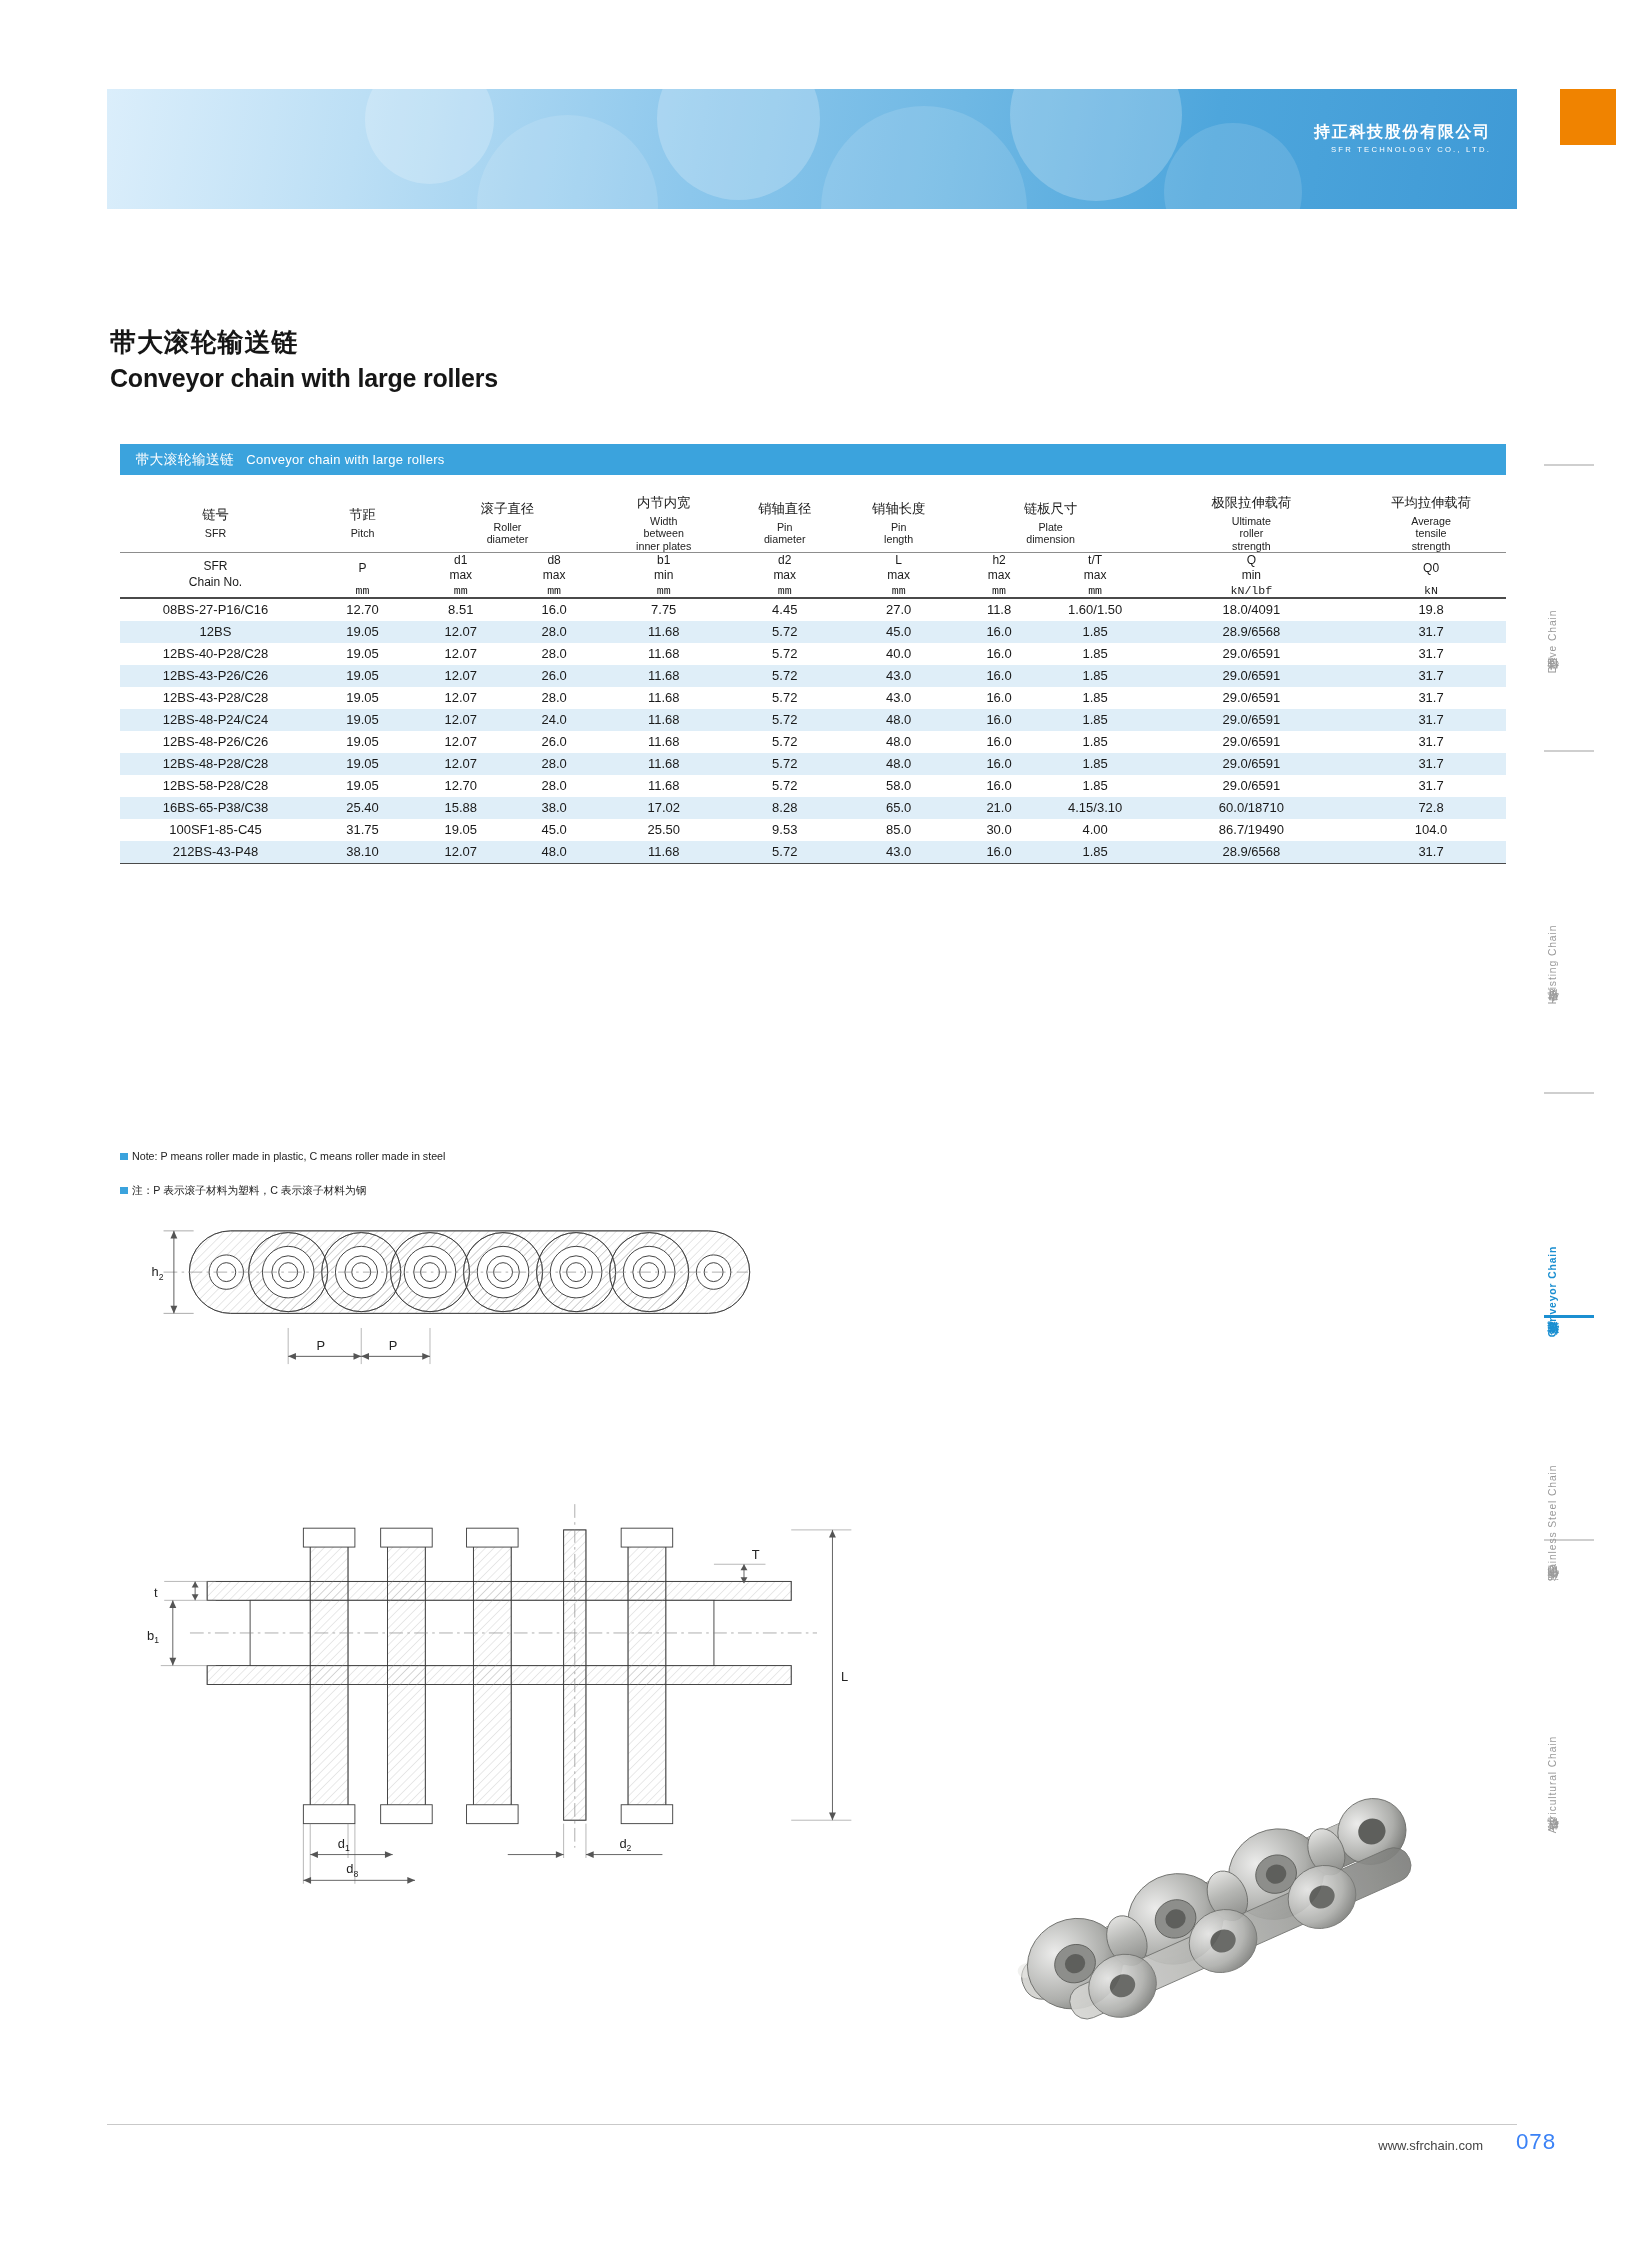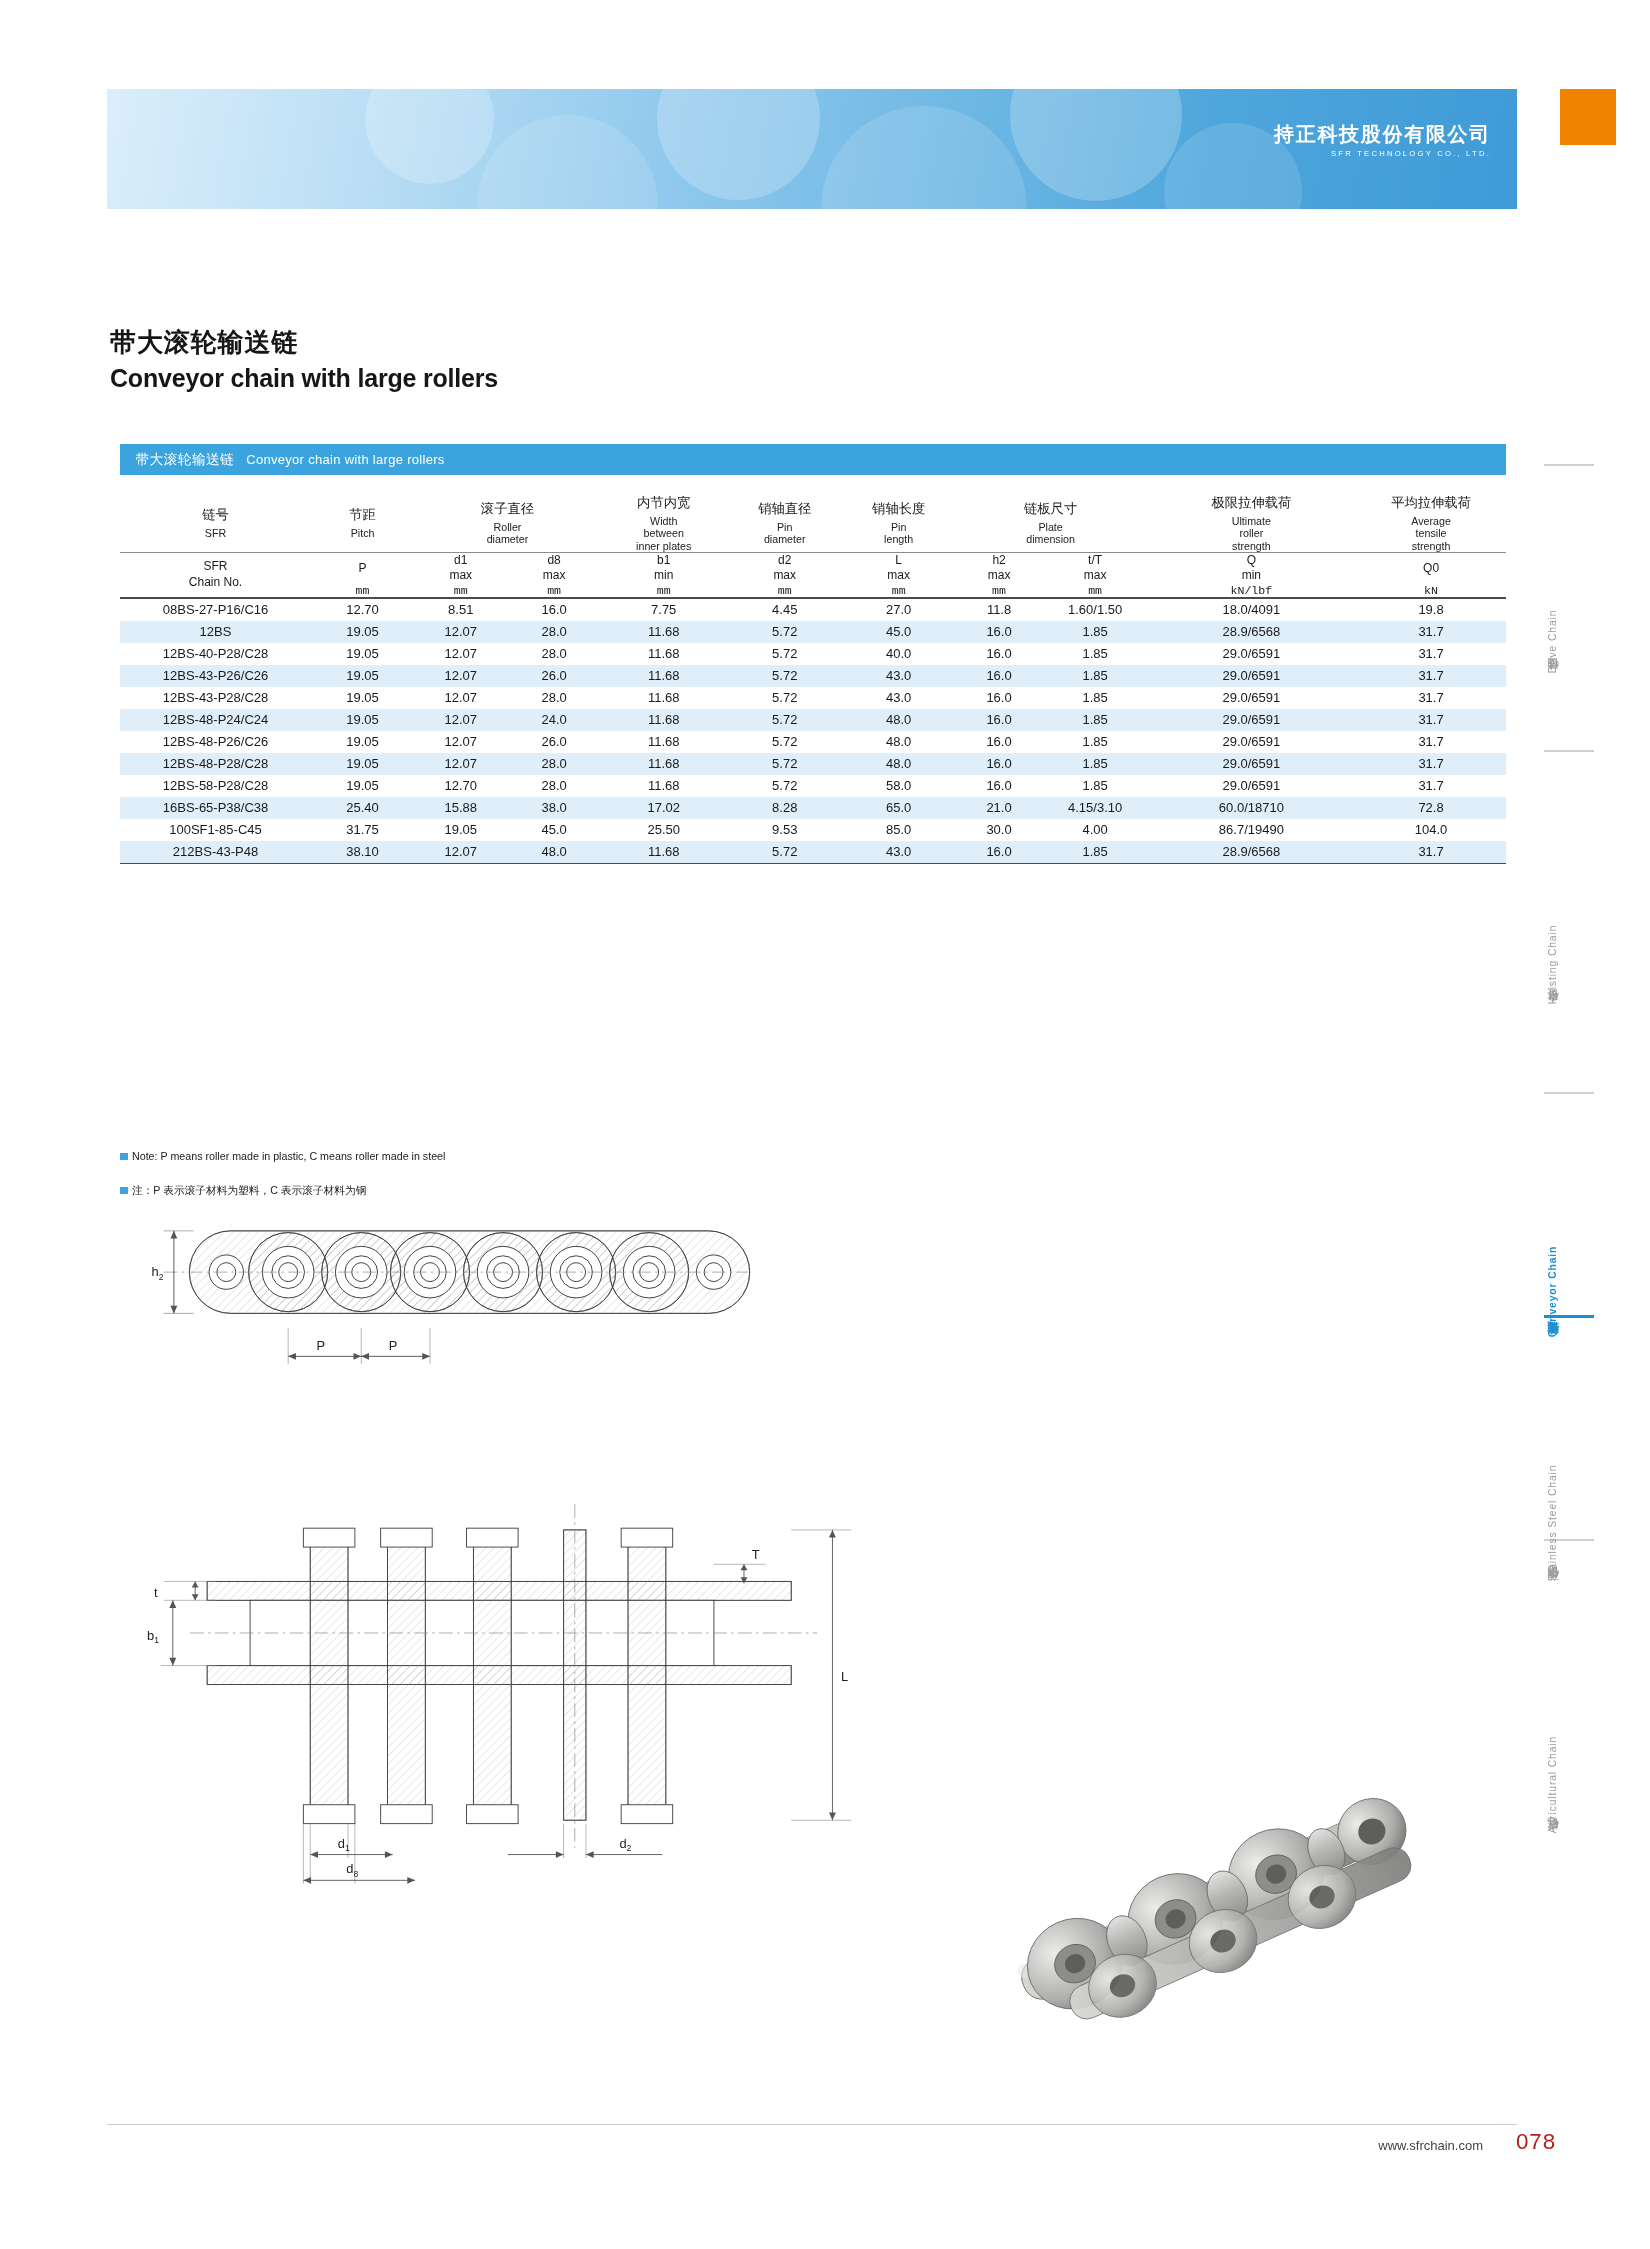--- a/index.html
+++ b/index.html
@@ -15,21 +15,21 @@
   .banner{
     position:absolute;left:107px;top:89px;width:1410px;height:120px;
     background:linear-gradient(100deg,#dbeefb 0%,#bcdff5 18%,#8cc7ec 42%,#6fb8e4 60%,#4ea6dc 78%,#3f9ad6 100%);
     overflow:hidden;
   }
   .banner .bub{position:absolute;border-radius:50%;background:rgba(255,255,255,0.22);}
   .banner .bub2{position:absolute;border-radius:50%;background:rgba(255,255,255,0.13);}
   .banner-logo{
     position:absolute;right:26px;top:34px;text-align:right;color:#ffffff;
   }
-  .banner-logo .cn{font-size:20px;letter-spacing:1.7px;font-weight:bold;line-height:1.1;}
+  .banner-logo .cn{font-size:16px;letter-spacing:1.7px;font-weight:bold;line-height:1.1;}
   .banner-logo .en{font-size:7.7px;letter-spacing:2.2px;margin-top:4.3px;}
   .banner-orange{
     position:absolute;left:1560px;top:89px;width:56px;height:56px;background:#f08300;
   }
   
   .title-cn{
     position:absolute;left:110px;top:325px;font-size:26px;font-weight:bold;color:#161616;letter-spacing:0.9px;
   }
   .title-en{
     position:absolute;left:110px;top:364px;font-size:25px;font-weight:bold;color:#161616;letter-spacing:-0.2px;
@@ -72,21 +72,21 @@
     font-size:11.2px;color:#9a9a9a;letter-spacing:0.9px;line-height:1.5;white-space:nowrap;
   }
   .sidetab .cn{font-size:11.6px;}
   .sidetab .en{font-size:10.3px;}
   .sidetab.active{color:#1b8fd1;font-weight:bold;}
   .siderule{position:absolute;left:1544px;width:50px;height:1.7px;background:#cfcfcf;}
   .siderule.blue{background:#1b8fd1;height:2.6px;}
   
   .footrule{position:absolute;left:107px;top:2124px;width:1410px;height:0.9px;background:#c9c9c9;}
   .footurl{position:absolute;right:168px;top:2138px;font-size:13px;color:#444;}
-  .footpg{position:absolute;right:95px;top:2129px;font-size:22.4px;color:#b91c1c;letter-spacing:0.9px;}
+  .footpg{position:absolute;right:95px;top:2129px;font-size:22.4px;color:#3b82f6;letter-spacing:0.9px;}
   
   .draw1{position:absolute;left:112px;top:1199px;}
   .draw2{position:absolute;left:112px;top:1444px;}
   .photo{position:absolute;left:963px;top:1767px;}
   svg text{font-family:"Liberation Sans",sans-serif;}
 </style>
 </head>
 <body>
 
 <div class="banner">

